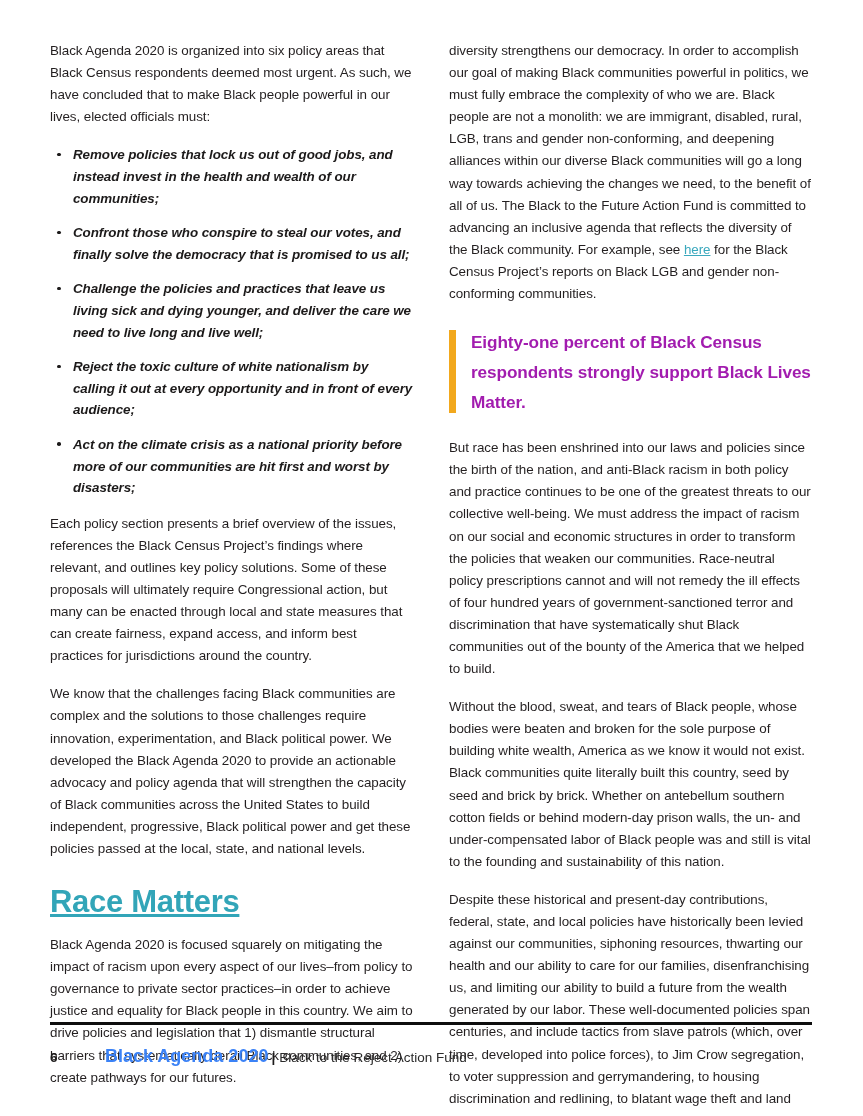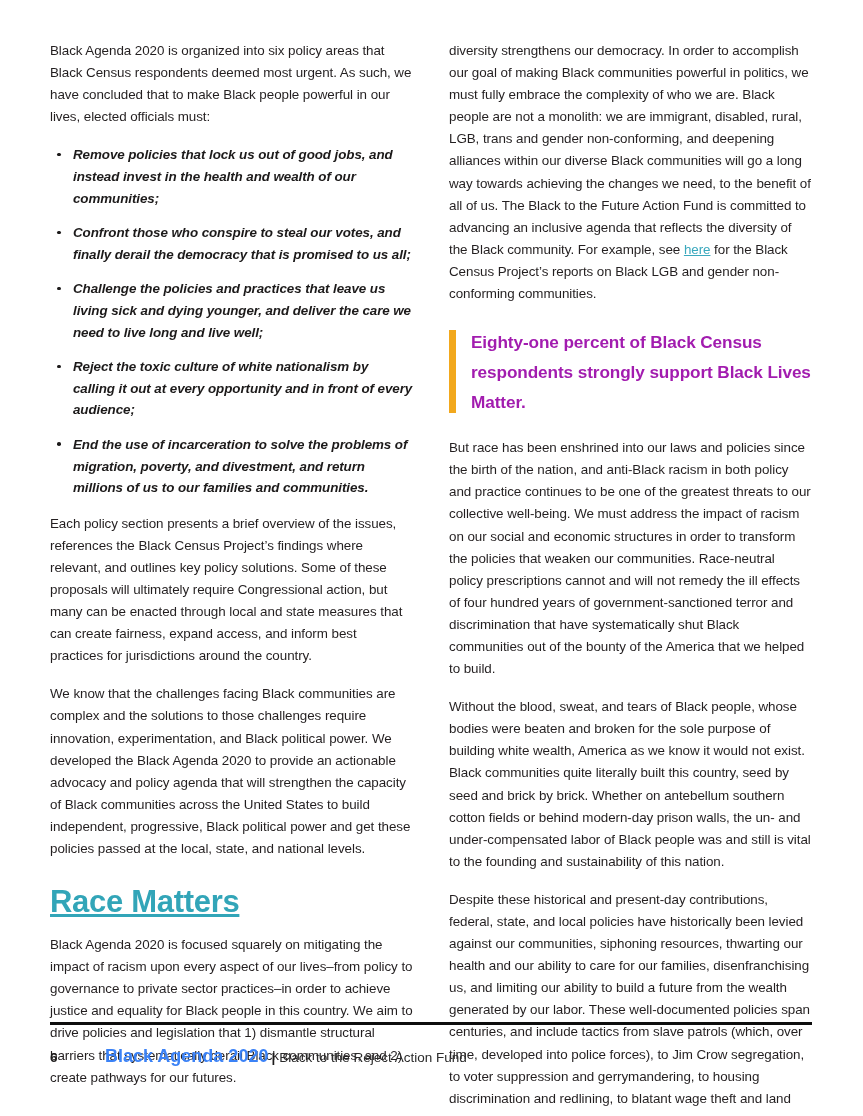--- a/index.html
+++ b/index.html
@@ -146,33 +146,33 @@
 
       <p class="body">Black Agenda 2020 is organized into six policy areas that Black Census respondents deemed most urgent. As such, we have concluded that to make Black people powerful in our lives, elected officials must:</p>
 
       <ul class="policy-list">
         <li>
           <span class="bullet-dot"></span>
           <span>Remove policies that lock us out of good jobs, and instead invest in the health and wealth of our communities;</span>
         </li>
         <li>
           <span class="bullet-dot"></span>
-          <span>Confront those who conspire to steal our votes, and finally derail the democracy that is promised to us all;</span>
+          <span>Confront those who conspire to steal our votes, and finally solve the democracy that is promised to us all;</span>
         </li>
         <li>
           <span class="bullet-dot"></span>
           <span>Challenge the policies and practices that leave us living sick and dying younger, and deliver the care we need to live long and live well;</span>
         </li>
         <li>
           <span class="bullet-dot"></span>
           <span>Reject the toxic culture of white nationalism by calling it out at every opportunity and in front of every audience;</span>
         </li>
         <li>
           <span class="bullet-dot"></span>
-          <span>End the use of incarceration to solve the problems of migration, poverty, and divestment, and return millions of us to our families and communities.</span>
+          <span>Act on the climate crisis as a national priority before more of our communities are hit first and worst by disasters;</span>
         </li>
       </ul>
 
       <p class="body">Each policy section presents a brief overview of the issues, references the Black Census Project’s findings where relevant, and outlines key policy solutions. Some of these proposals will ultimately require Congressional action, but many can be enacted through local and state measures that can create fairness, expand access, and inform best practices for jurisdictions around the country.</p>
 
       <p class="body">We know that the challenges facing Black communities are complex and the solutions to those challenges require innovation, experimentation, and Black political power. We developed the Black Agenda 2020 to provide an actionable advocacy and policy agenda that will  strengthen the capacity of Black communities across the United States to build independent, progressive, Black political power and get these policies passed at the local, state, and national levels. </p>
 
       <h2 class="section-heading">Race Matters</h2>
 
       <p class="body">Black Agenda 2020 is focused squarely on mitigating the impact of racism upon every aspect of our lives–from policy to governance to private sector practices–in order to achieve justice and equality for Black people in this country. We aim to drive policies and legislation that 1) dismantle structural barriers that systematically derail Black communities, and 2) create pathways for our futures.</p>

